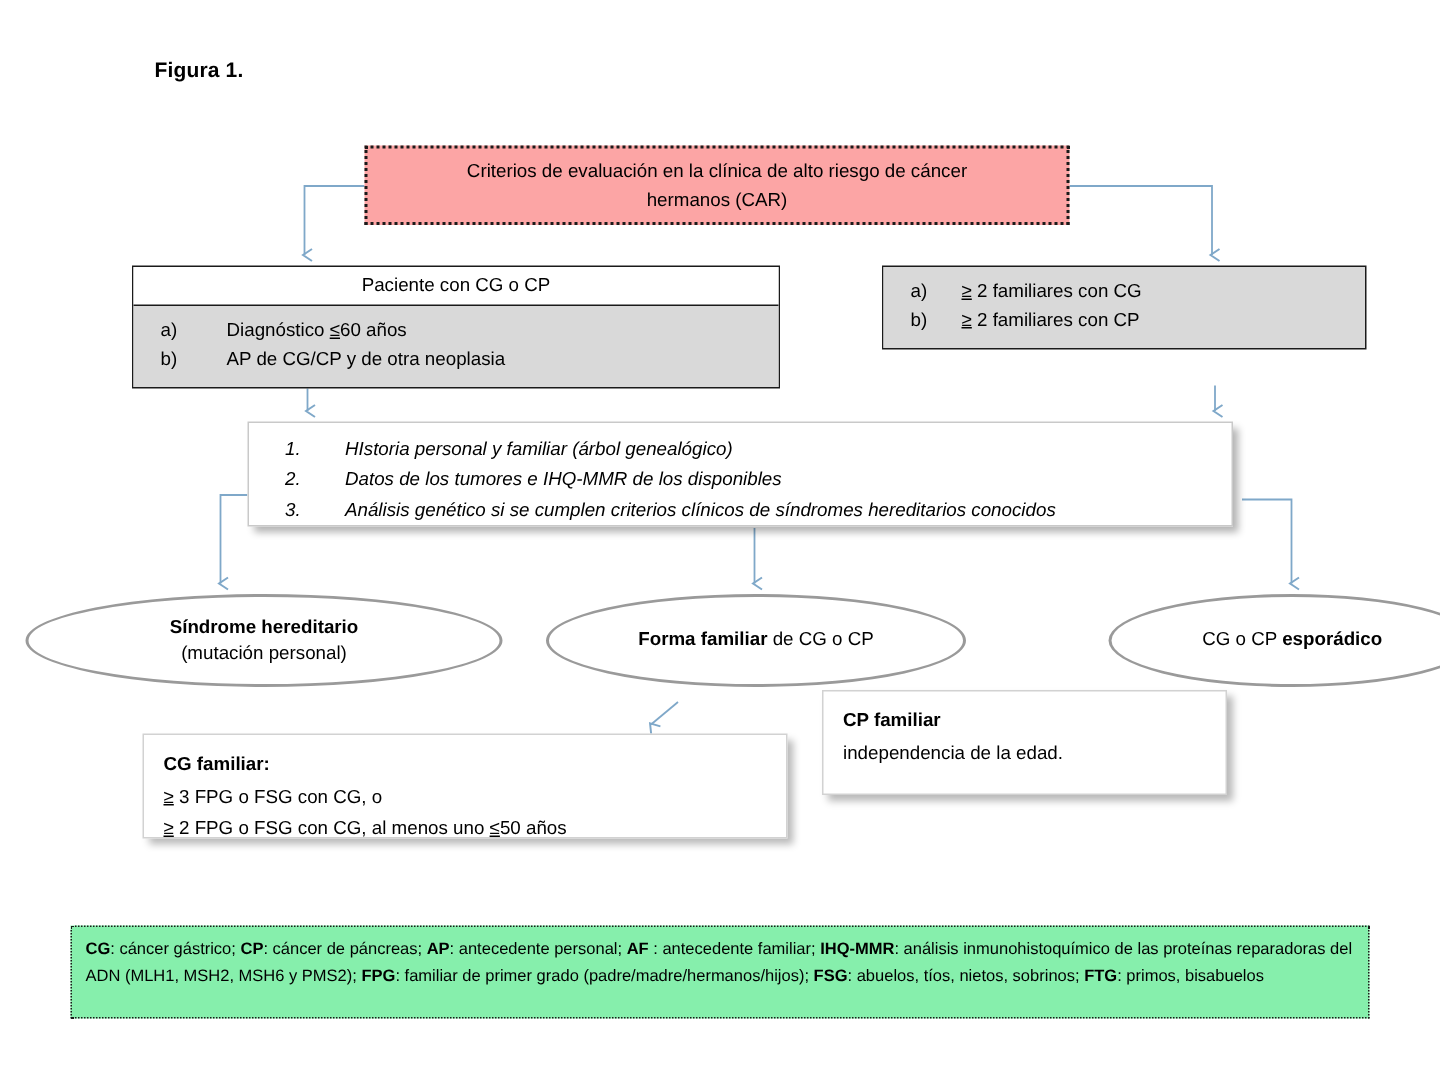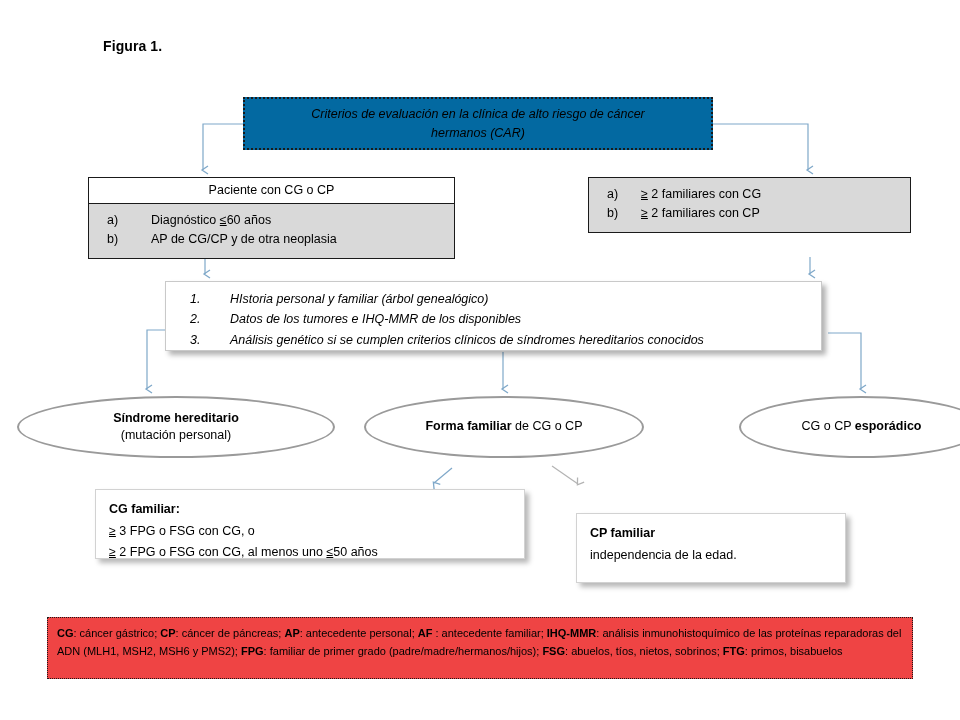--- a/index.html
+++ b/index.html
@@ -29,30 +29,29 @@
     letter-spacing: 0.1px;
   }
 
   
   #criteria-box {
     left: 243px;
     top: 97px;
     width: 470px;
     height: 53px;
     border: 2px dotted #1a1a1a;
-    background: #0369a1;
+    background: #fca5a5;
     display: flex;
     align-items: center;
     justify-content: center;
     text-align: center;
     font-size: 12.5px;
     line-height: 1.45;
     padding: 0 8px;
     box-sizing: border-box;
-    font-style: italic;
   }
 
   
   .panel {
     border: 1px solid #1a1a1a;
     background: #ffffff;
     box-sizing: border-box;
   }
   .panel-head {
     border-bottom: 1px solid #1a1a1a;
@@ -69,21 +68,21 @@
   .panel-body .row {
     display: flex;
     line-height: 1.55;
   }
   .panel-body .marker {
     width: 58px;
     padding-left: 14px;
     box-sizing: border-box;
     flex: 0 0 auto;
   }
-  #panel-patient { left: 88px; top: 177px; width: 367px; }
+  #panel-patient { left: 88px; top: 177px; width: 432px; }
   #panel-healthy { left: 588px; top: 177px; width: 323px; }
   #panel-healthy .marker { width: 48px; }
   .ge { text-decoration: underline; }
 
   
   #workup-box {
     left: 165px;
     top: 281px;
     width: 657px;
     height: 70px;
@@ -127,31 +126,31 @@
   .detail-box {
     border: 1px solid #d2d2d2;
     background: #ffffff;
     box-shadow: 4px 4px 5px rgba(0,0,0,0.28);
     box-sizing: border-box;
     font-size: 12.5px;
     padding: 9px 12px 22px 13px;
     line-height: 1.72;
   }
   #detail-cg { left: 95px;  top: 489px; width: 430px; height: 70px; }
-  #detail-cp { left: 548px; top: 513px; width: 270px; height: 70px; margin-left: 28px; }
+  #detail-cp { left: 548px; top: 460px; width: 270px; height: 70px; }
   .detail-box .title { font-weight: bold; }
 
   
   #legend-box {
     left: 47px;
     top: 617px;
     width: 866px;
     height: 62px;
     border: 1px dotted #1a1a1a;
-    background: #ef4444;
+    background: #86efac;
     box-sizing: border-box;
     padding: 7px 9px 0 9px;
     font-size: 11px;
     line-height: 1.62;
   }
   #legend-box b { font-weight: bold; }
 
   
   #connectors {
     left: 0; top: 0;

